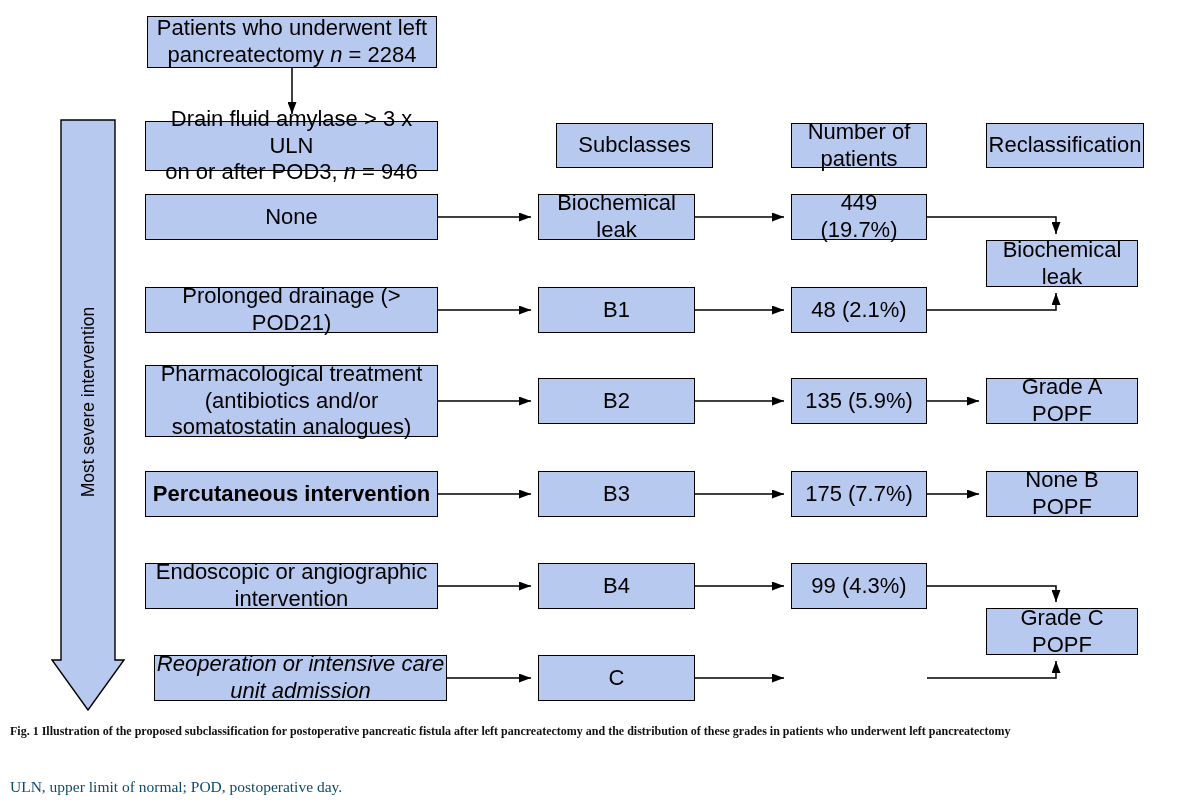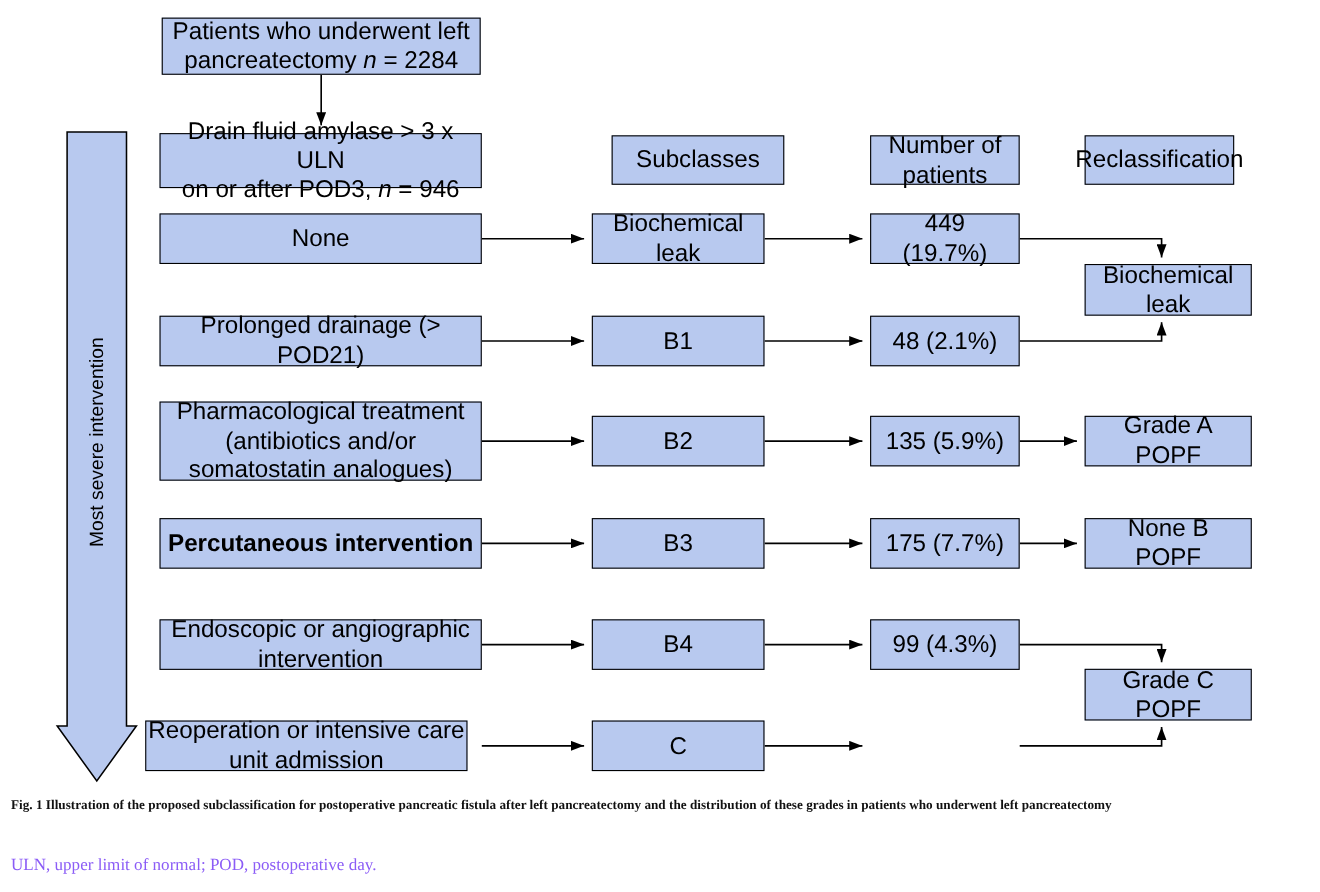--- a/index.html
+++ b/index.html
@@ -49,21 +49,21 @@
     color: #111;
   }
   .footnote {
     position: absolute;
     left: 10px; top: 778px;
     width: 1182px;
     margin: 0;
     font-family: "Liberation Serif", serif;
     font-size: 15.5px;
     font-weight: 400;
-    color: #8b5cf6;
+    color: #0c4a6e;
   }
 </style>
 </head>
 <body>
 
 <div class="figure">
 
   <svg class="svg-layer" width="1200" height="811" viewBox="0 0 1200 811">
     <defs>
       <marker id="ah" viewBox="0 0 8 6" refX="8" refY="3" markerWidth="8" markerHeight="6" orient="auto" markerUnits="strokeWidth">
@@ -109,21 +109,21 @@
       <span><span>Drain fluid amylase &gt; 3 x ULN</span><br><span>on or after POD3, </span><i>n</i><span> = 946</span></span>
     </div>
 
   <div class="box" style="left:556px; top:123px; width:157px; height:45px;">
       <span class="bt">Subclasses</span>
     </div>
   <div class="box" style="left:791px; top:123px; width:136px; height:45px;">
       <span class="bt">Number of
 patients</span>
     </div>
-  <div class="box" style="left:986px; top:123px; width:136px; height:45px;">
+  <div class="box" style="left:986px; top:123px; width:158px; height:45px;">
       <span class="bt">Reclassification</span>
     </div>
 
   <div class="box" style="left:145px; top:194px; width:293px; height:46px;">
       <span class="bt">None</span>
     </div>
   <div class="box" style="left:538px; top:194px; width:157px; height:46px;">
       <span class="bt">Biochemical
 leak</span>
     </div>
@@ -168,21 +168,21 @@
       <span class="bt">Endoscopic or angiographic
 intervention</span>
     </div>
   <div class="box" style="left:538px; top:563px; width:157px; height:46px;">
       <span class="bt">B4</span>
     </div>
   <div class="box" style="left:791px; top:563px; width:136px; height:46px;">
       <span class="bt">99 (4.3%)</span>
     </div>
 
-  <div class="box" style="left:132px; top:655px; width:293px; height:46px;">
+  <div class="box" style="left:154px; top:655px; width:293px; height:46px;font-style:italic;">
       <span class="bt">Reoperation or intensive care
 unit admission</span>
     </div>
   <div class="box" style="left:538px; top:655px; width:157px; height:46px;">
       <span class="bt">C</span>
     </div>
 
   <div class="box" style="left:986px; top:240px; width:152px; height:47px;">
       <span class="bt">Biochemical
 leak</span>

